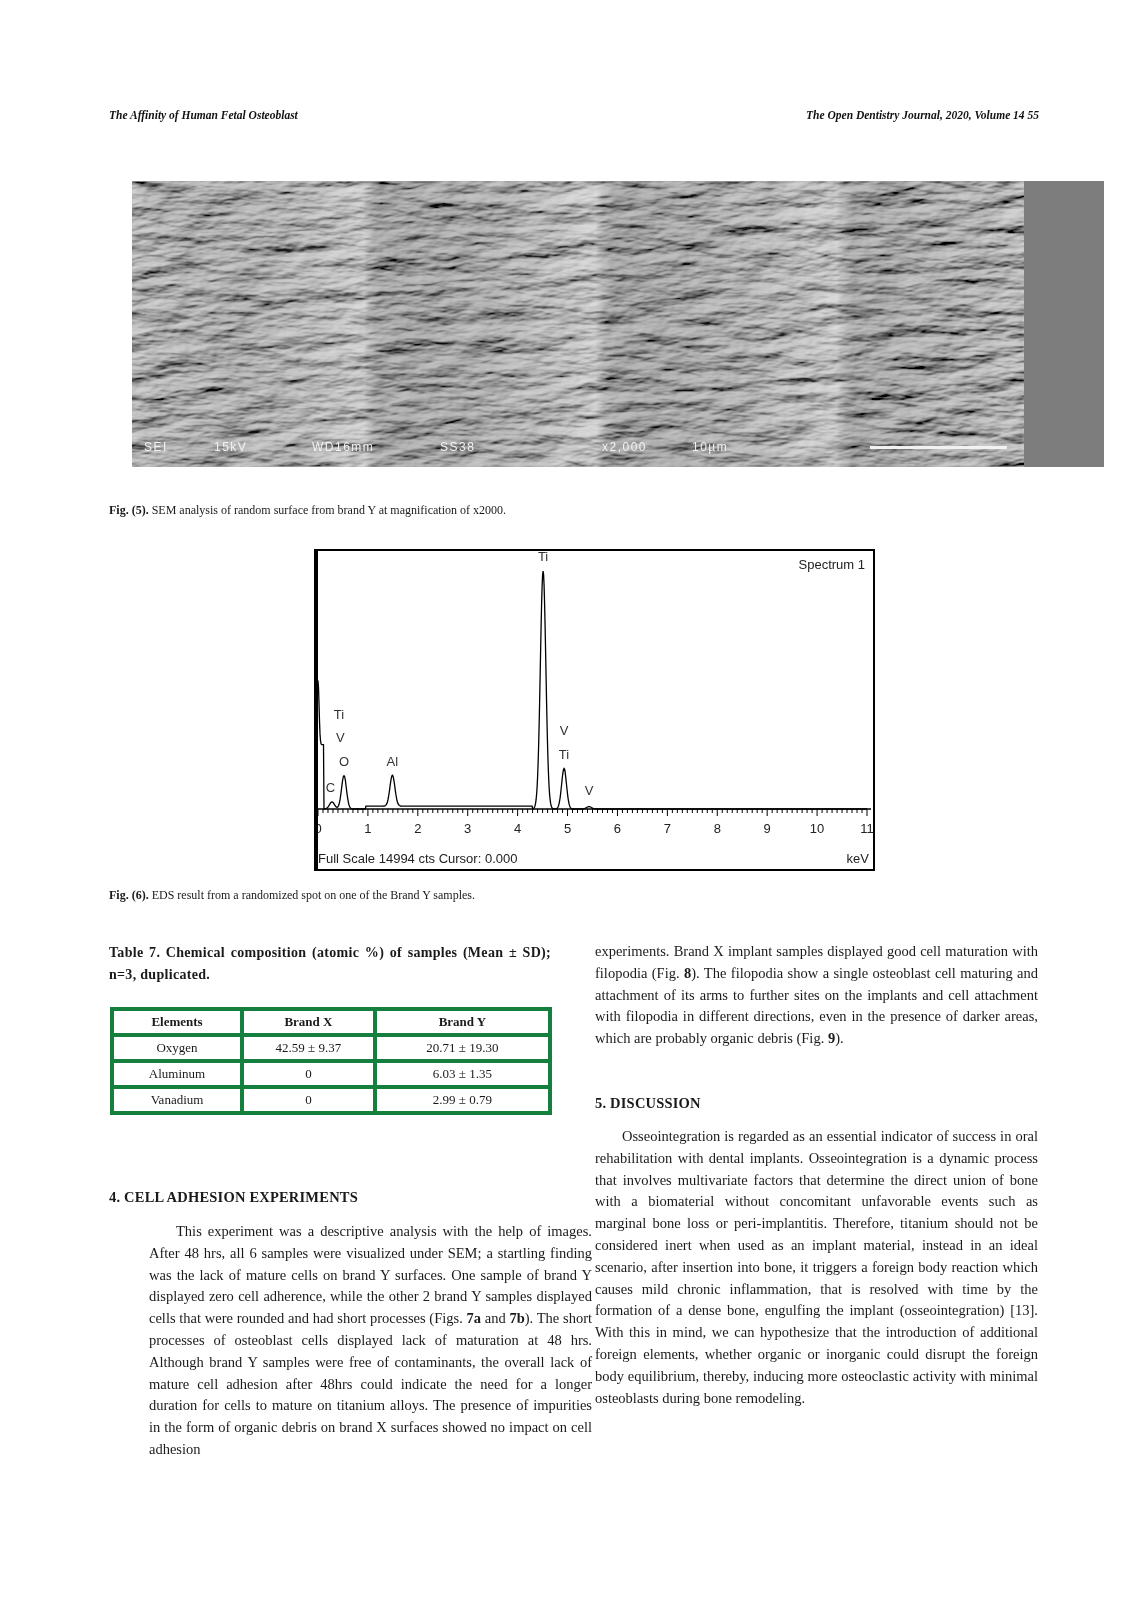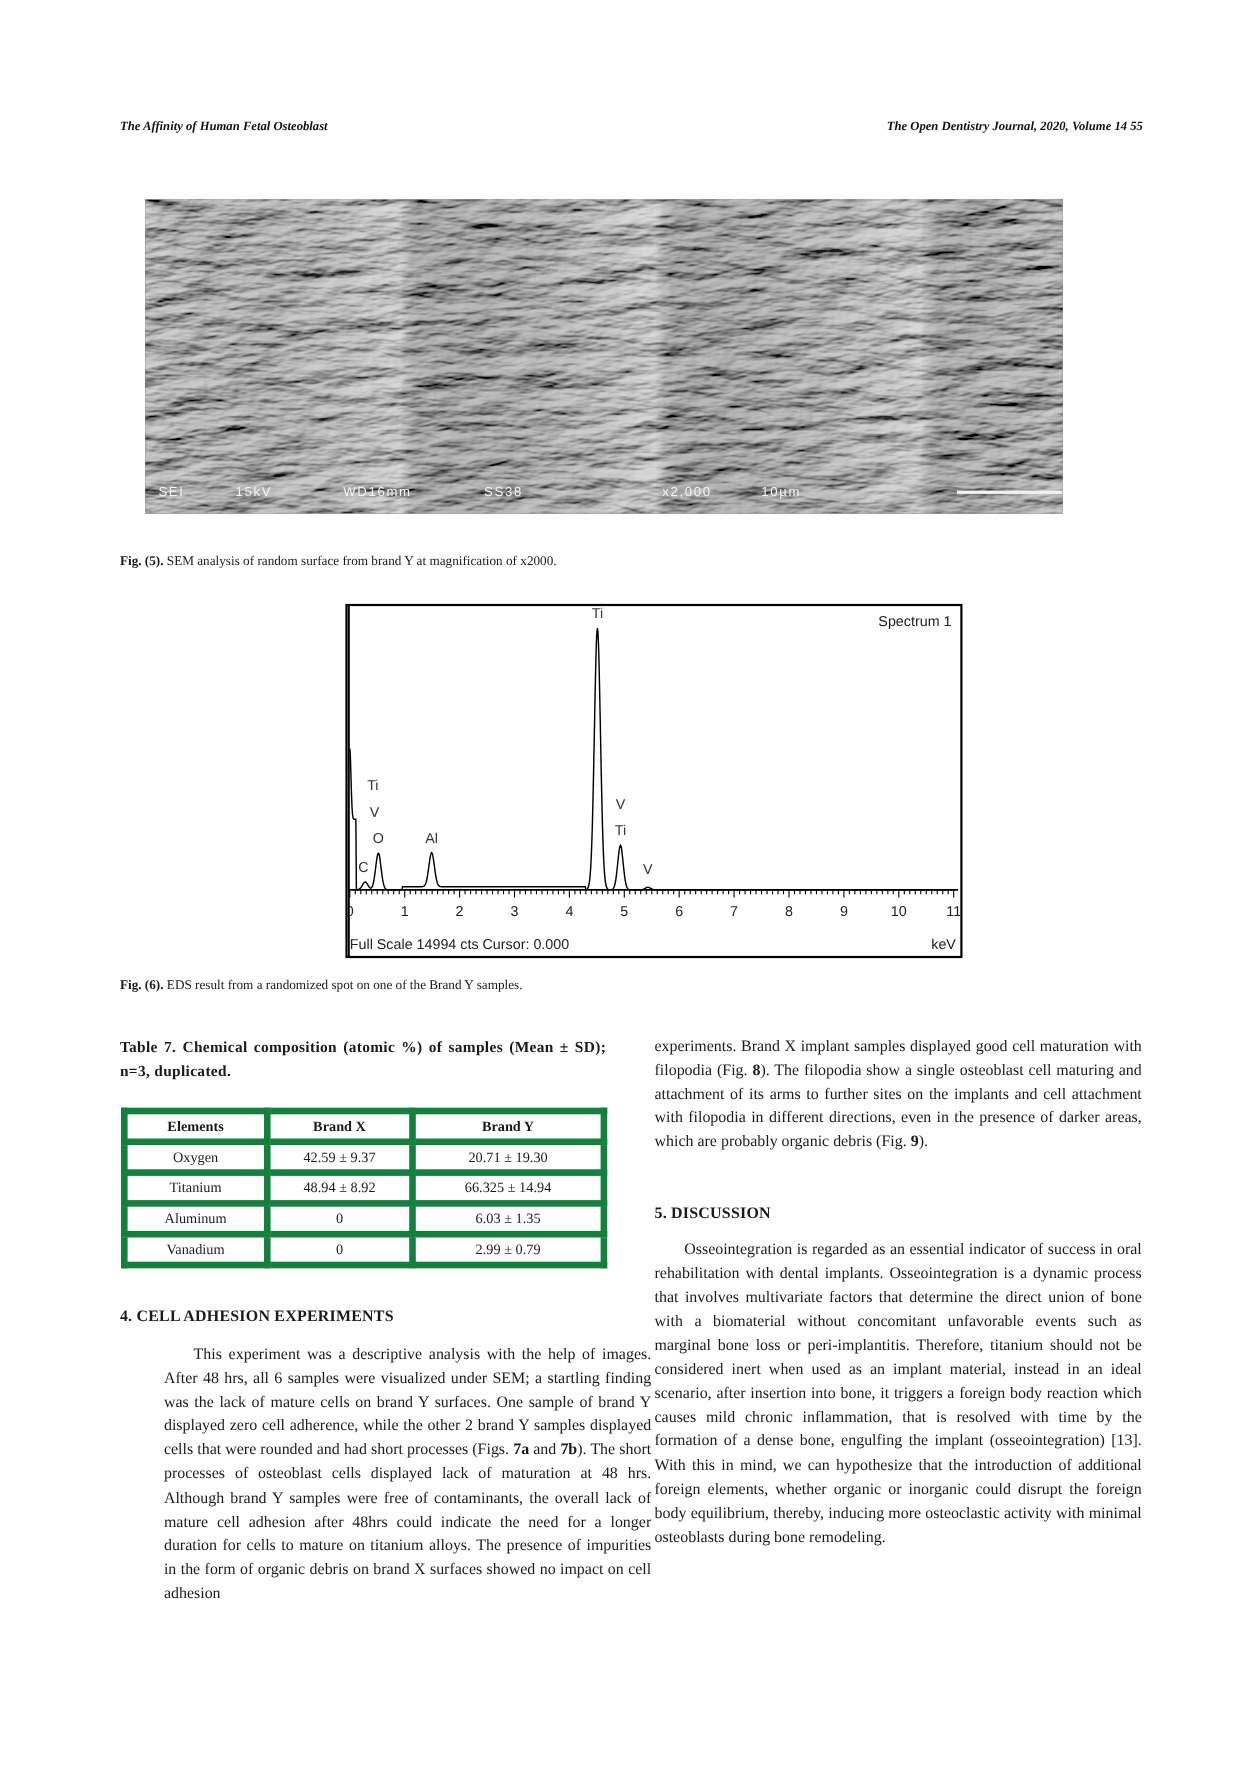--- a/index.html
+++ b/index.html
@@ -2,35 +2,35 @@
 <html><head>
 <meta charset="utf-8">
 <style>
   html, body { margin:0; padding:0; background:#ffffff; }
   body { width:1141px; height:1614px; position:relative; overflow:hidden;
          font-family:"Liberation Serif", "DejaVu Serif", serif; color:#1a1a1a; }
   .running-head { position:absolute; top:109px; font-style:italic; font-weight:bold;
          font-size:11.5px; color:#111; }
   #rh-left { left:109px; }
   #rh-right { right:102px; }
-  .sem { position:absolute; left:132px; top:181px; width:834px; height:286px; overflow:hidden;
+  .sem { position:absolute; left:132px; top:181px; width:972px; height:286px; overflow:hidden;
          background:#7d7d7d; }
   .sem svg { display:block; }
   .caption { position:absolute; left:109px; font-size:12px; }
   .caption b { font-weight:bold; }
   #fig5-caption { top:503px; }
   #fig6-caption { top:888px; }
   .eds { position:absolute; left:314px; top:549px; width:557px; height:318px;
          border:2px solid #000; background:#fff; font-family:"Liberation Sans", "DejaVu Sans", sans-serif; }
   .eds svg { position:absolute; left:0; top:0; }
   .table-title { position:absolute; left:109px; top:942px; width:442px; font-weight:bold;
          font-size:14px; line-height:22px; text-align:justify; letter-spacing:0.3px; }
   table.comp { position:absolute; left:110px; top:1007px; width:442px; border-collapse:collapse;
          font-size:13px; }
-  table.comp td, table.comp th { border:6px solid #15803d; text-align:center; height:22px; padding:0; }
+  table.comp td, table.comp th { border:4px solid #15803d; text-align:center; height:22px; padding:0; }
   table.comp th { font-weight:bold; }
   table.comp col.c1 { width:131px; } table.comp col.c2 { width:134px; } table.comp col.c3 { width:177px; }
   .section-heading { position:absolute; font-weight:bold; font-size:14.5px; letter-spacing:0.2px; }
   #sec4-heading { left:109px; top:1189px; }
   #sec5-heading { left:595px; top:1095px; }
   .para { position:absolute; font-size:14.5px; line-height:21.8px; text-align:justify; width:443px; }
   .para p { margin:0; text-indent:0; }
   .indent { text-indent:27px !important; }
   #col1-para { left:109px; top:1221px;margin-left:40px; }
   #col2-para-top { left:595px; top:941px; }
@@ -243,25 +243,20 @@
       <th>Brand Y</th>
     </tr>
   </thead>
   <tbody id="table-body">
       <tr>
         <td>Oxygen</td>
         <td>42.59 ± 9.37</td>
         <td>20.71 ± 19.30</td>
       </tr>
       <tr>
-        <td>Titanium</td>
-        <td>48.94 ± 8.92</td>
-        <td>66.325 ± 14.94</td>
-      </tr>
-      <tr>
         <td>Aluminum</td>
         <td>0</td>
         <td>6.03 ± 1.35</td>
       </tr>
       <tr>
         <td>Vanadium</td>
         <td>0</td>
         <td>2.99 ± 0.79</td>
       </tr>
     </tbody>

